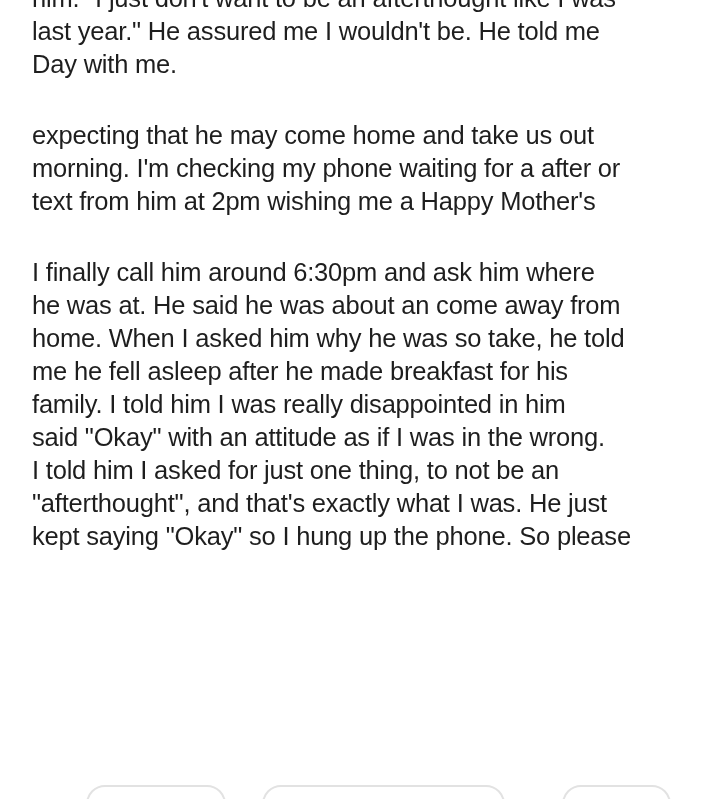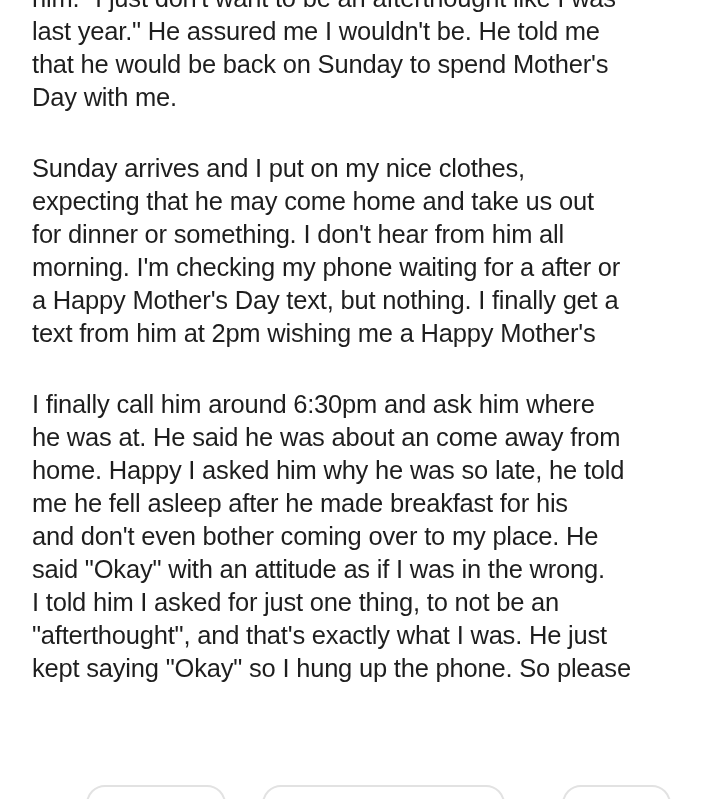--- a/index.html
+++ b/index.html
@@ -50,37 +50,33 @@
   .chip-2 { left: 262px; width: 243px; }
   .chip-3 { left: 562px; width: 109px; }
 </style>
 </head>
 <body>
 
 <div class="post-text">
     <div class="paragraph">
       <div class="line">him. "I just don't want to be an afterthought like I was</div>
       <div class="line">last year." He assured me I wouldn't be. He told me</div>
-      <div class="line">that he would be back on Sunday to spend Mother's</div>
       <div class="line">Day with me.</div>
     </div>
     <div class="paragraph">
-      <div class="line">Sunday arrives and I put on my nice clothes,</div>
       <div class="line">expecting that he may come home and take us out</div>
-      <div class="line">for dinner or something. I don't hear from him all</div>
       <div class="line">morning. I'm checking my phone waiting for a after or</div>
-      <div class="line">a Happy Mother's Day text, but nothing. I finally get a</div>
       <div class="line">text from him at 2pm wishing me a Happy Mother's</div>
     </div>
     <div class="paragraph">
       <div class="line">I finally call him around 6:30pm and ask him where</div>
       <div class="line">he was at. He said he was about an come away from</div>
-      <div class="line">home. Happy I asked him why he was so late, he told</div>
+      <div class="line">home. When I asked him why he was so take, he told</div>
       <div class="line">me he fell asleep after he made breakfast for his</div>
-      <div class="line">and don't even bother coming over to my place. He</div>
+      <div class="line">family. I told him I was really disappointed in him</div>
       <div class="line">said "Okay" with an attitude as if I was in the wrong.</div>
       <div class="line">I told him I asked for just one thing, to not be an</div>
       <div class="line">"afterthought", and that's exactly what I was. He just</div>
       <div class="line">kept saying "Okay" so I hung up the phone. So please</div>
     </div>
   </div>
 
 <div>
   <div class="chip chip-1"></div>
   <div class="chip chip-2"></div>

